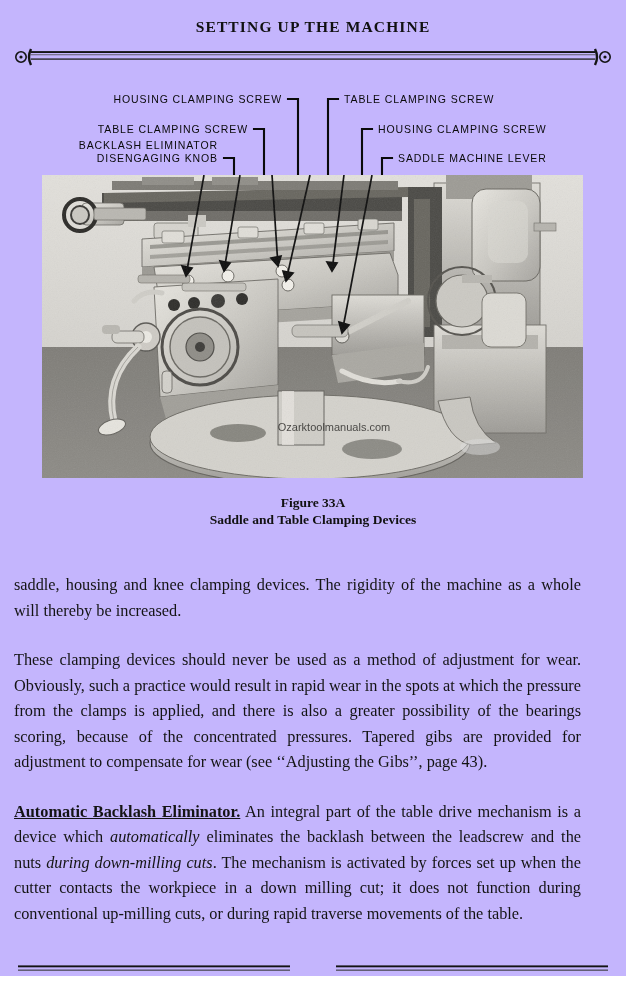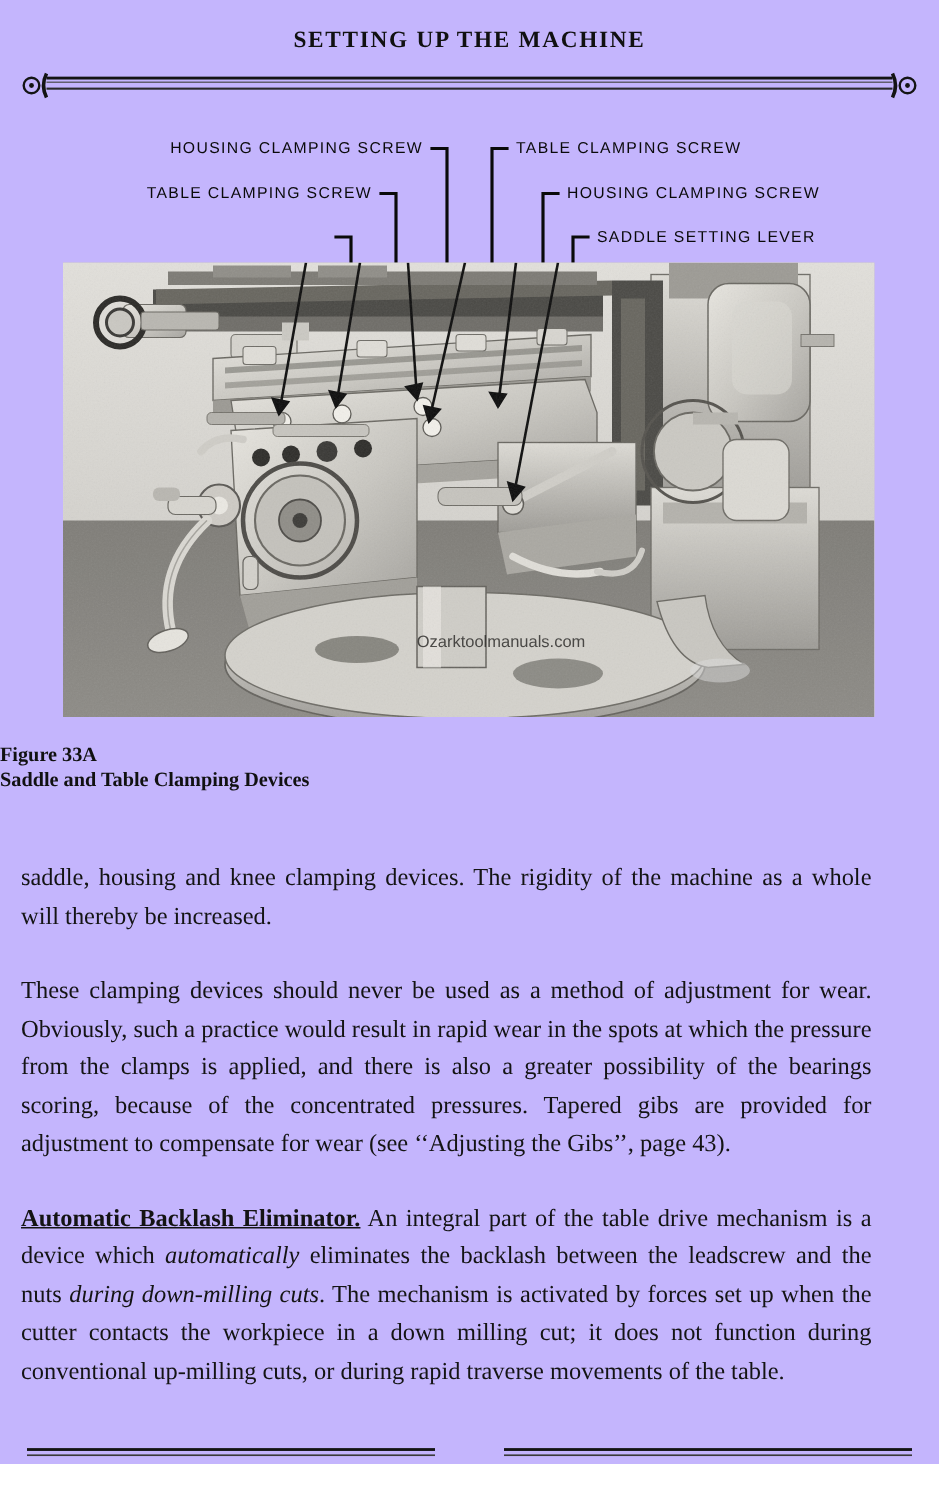--- a/index.html
+++ b/index.html
@@ -86,20 +86,21 @@
     height: 303px;
     overflow: hidden;
     background: #cfcdc8;
   }
 
   .caption {
     position: absolute;
     top: 412px;
     left: 0;
     width: 626px;
+    text-align: center;
     font-family: "Liberation Serif", serif;
     font-weight: bold;
     font-size: 13.5px;
     line-height: 17px;
     color: #111;
   }
 
   
   .body-text {
     position: absolute;
@@ -162,26 +163,30 @@
         <path d="M338 17 L328 17 L328 93"></path>
         <path d="M372 47 L362 47 L362 93"></path>
         <path d="M392 76 L382 76 L382 93"></path>
       </g>
     </svg>
 
     <div class="callout-label right-align" style="left:58px; top:11px; width:224px;">HOUSING CLAMPING SCREW</div>
 
     <div class="callout-label right-align" style="left:58px; top:41px; width:190px;">TABLE CLAMPING SCREW</div>
 
+    <div class="callout-label right-align" style="left:46px; top:57px; width:172px;">
+      <span>BACKLASH ELIMINATOR</span><br>
+      <span>DISENGAGING KNOB</span>
+    </div>
 
     <div class="callout-label" style="left:344px; top:11px;">TABLE CLAMPING SCREW</div>
 
     <div class="callout-label" style="left:378px; top:41px;">HOUSING CLAMPING SCREW</div>
 
-    <div class="callout-label" style="left:398px; top:70px;">SADDLE SETTING LEVER</div>
+    <div class="callout-label" style="left:398px; top:70px;">SADDLE MACHINE LEVER</div>
 
     <div class="photo">
       <svg viewBox="0 0 541 303" width="541" height="303">
         <defs>
           <linearGradient id="wallg" x1="0" y1="0" x2="0" y2="1">
             <stop offset="0%" stop-color="#e2e0db"></stop>
             <stop offset="100%" stop-color="#d5d3ce"></stop>
           </linearGradient>
           <linearGradient id="floorg" x1="0" y1="0" x2="0" y2="1">
             <stop offset="0%" stop-color="#7f7d78"></stop>

